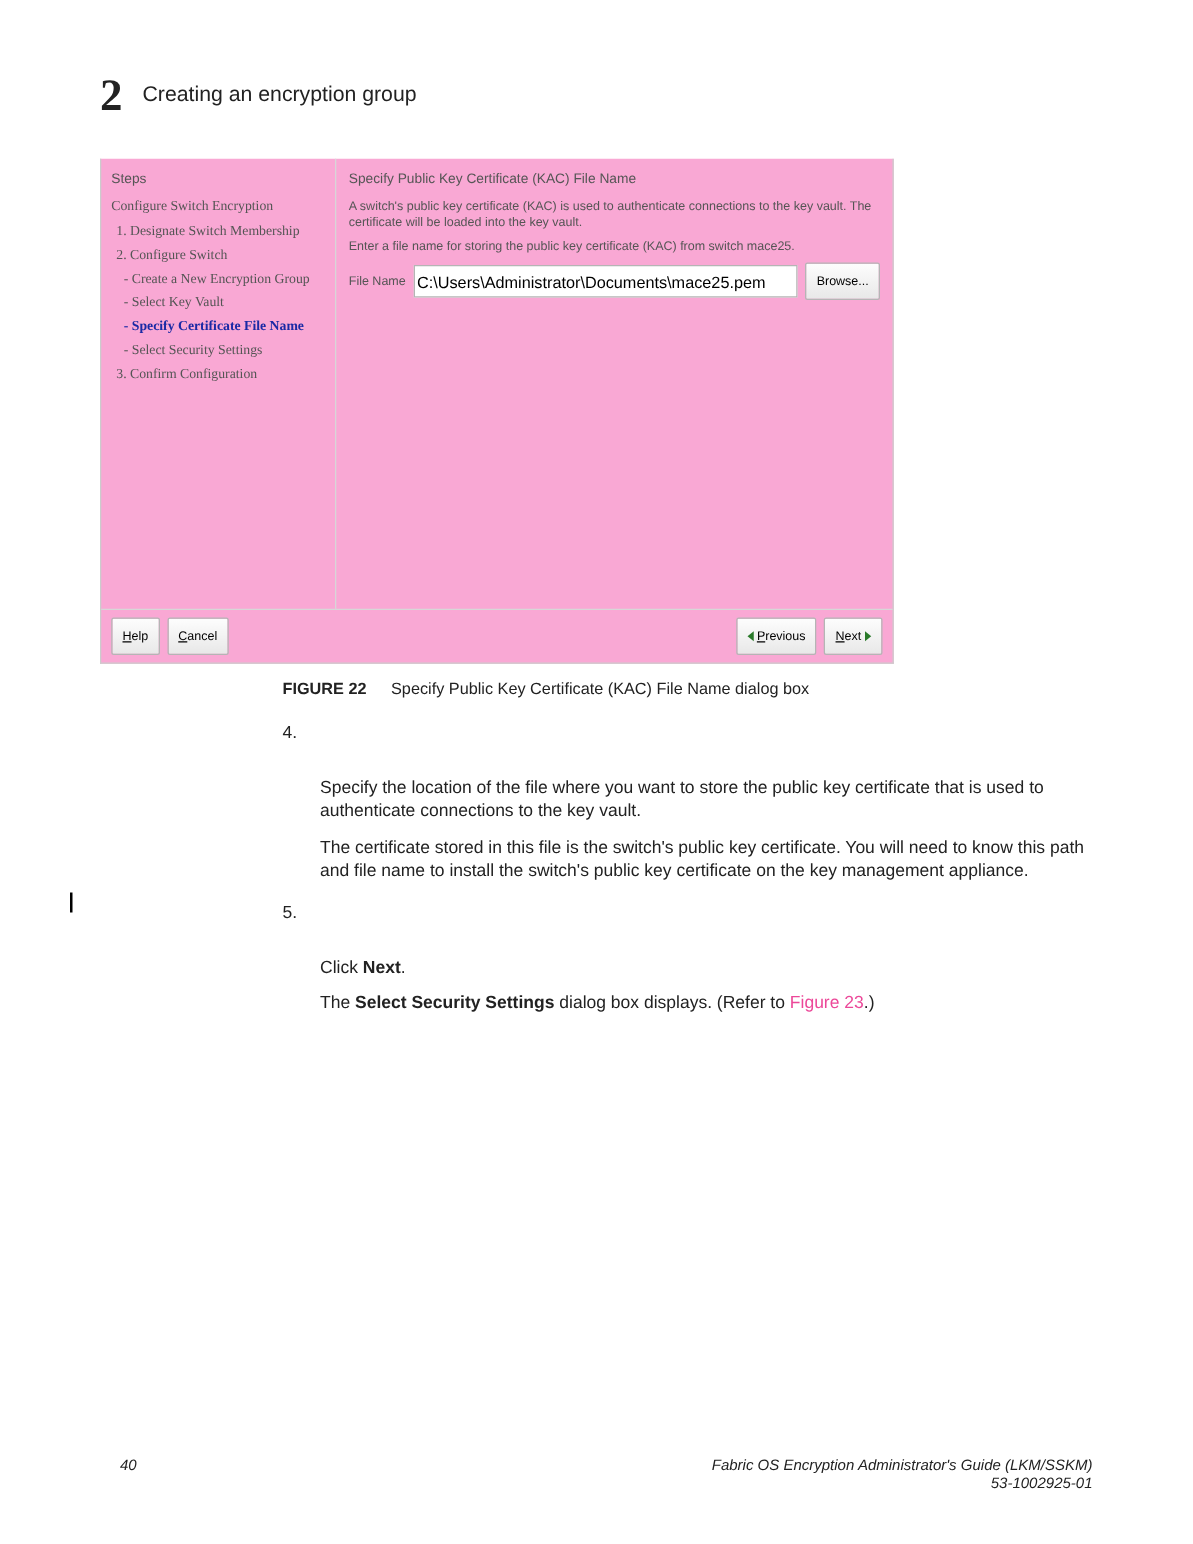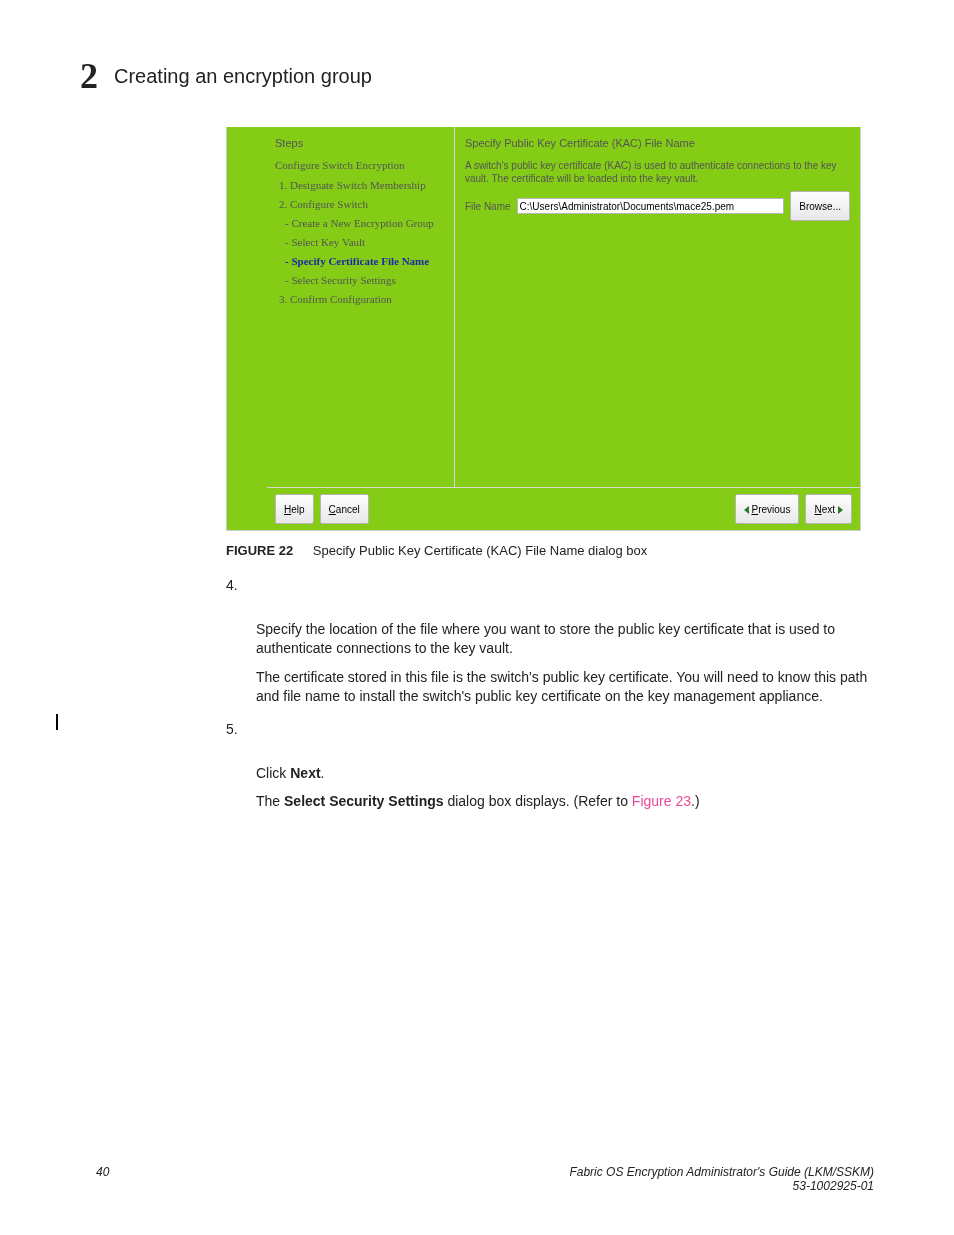--- a/index.html
+++ b/index.html
@@ -1,38 +1,38 @@
 <!DOCTYPE html>
 <html><head>
 <meta charset="utf-8">
 <style>
   * { box-sizing: border-box; margin: 0; padding: 0; }
   html, body { width: 954px; height: 1235px; background: #fff; font-family: Arial, Helvetica, sans-serif; color: #222; }
   .page { position: relative; width: 954px; height: 1235px; padding: 55px 80px 40px 80px; }
 
   .chapnum { font-family: Georgia, "Times New Roman", serif; font-size: 36px; font-weight: 700; display: inline-block; vertical-align: middle; margin-right: 16px; }
-  .chaptitle { font-size: 20px; display: inline-block; vertical-align: middle; }
+  .chaptitle { font-size: 17px; display: inline-block; vertical-align: middle; }
   .header { display: flex; align-items: center; margin-bottom: 30px; }
 
   .revbar { position: absolute; left: 56px; top: 714px; width: 2px; height: 16px; background: #000; }
 
-  .dialog { width: 635px; margin-left: 146px; border: 1px solid #ccc; border-top: none; background: #84cc16; padding-left: 40px; }
+  .dialog { width: 635px; border: 1px solid #ccc; border-top: none; background: #f9a8d4; }
   .dialog-body { display: flex; min-height: 360px; }
   .steps-col { width: 188px; border-right: 1px solid #d7d7d7; padding: 10px 8px; font-family: "Times New Roman", serif; font-size: 11px; color: #555; }
   .steps-col .hdr { font-family: Arial, sans-serif; font-size: 11px; color: #555; margin-bottom: 10px; }
   .steps-col .l1 { margin: 8px 0; }
   .steps-col .l2 { margin: 7px 0 7px 4px; }
   .steps-col .l3 { margin: 7px 0 7px 10px; }
   .steps-col .current { color: #1a2aa5; font-weight: 700; }
   .right-col { flex: 1; padding: 10px 10px; font-size: 10px; color: #555; }
   .right-col .hdr { font-size: 11px; margin-bottom: 10px; }
   .right-col .para { margin: 6px 0; line-height: 1.3; }
   .filerow { display: flex; align-items: center; gap: 6px; margin-top: 6px; }
   .filerow .lbl { white-space: nowrap; }
-  .filerow input[type=text] { flex: 1; height: 16px; border: 1px solid #b5b5b5; font-size: 10px; padding: 0 2px; background: #fff; }
+  .filerow input[type=text] { flex: 1; height: 26px; border: 1px solid #b5b5b5; font-size: 13px; padding: 0 2px; background: #fff; }
   .btn { height: 30px; font-size: 10px; padding: 0 8px; background: linear-gradient(#fdfdfd,#e8e8e8); border: 1px solid #b5b5b5; border-radius: 2px; cursor: pointer; }
   .dialog-footer { display: flex; justify-content: space-between; padding: 6px 8px; border-top: 1px solid #d7d7d7; }
   .dialog-footer .left, .dialog-footer .right { display: flex; gap: 6px; }
   .tri-left { display:inline-block; width:0; height:0; border-top:4px solid transparent; border-bottom:4px solid transparent; border-right:5px solid #2a7a2a; vertical-align:middle; margin-right:3px; }
   .tri-right { display:inline-block; width:0; height:0; border-top:4px solid transparent; border-bottom:4px solid transparent; border-left:5px solid #2a7a2a; vertical-align:middle; margin-left:3px; }
   .underline-letter { text-decoration: underline; }
 
   .caption { margin: 12px 0 18px 146px; font-size: 13px; }
   .caption .b { font-weight: 700; margin-right: 16px; }
 
@@ -68,20 +68,21 @@
         <div class="l2">2. Configure Switch</div>
         <div class="l3">- Create a New Encryption Group</div>
         <div class="l3">- Select Key Vault</div>
         <div class="l3 current">- Specify Certificate File Name</div>
         <div class="l3">- Select Security Settings</div>
         <div class="l2">3. Confirm Configuration</div>
       </div>
       <div class="right-col">
         <div class="hdr">Specify Public Key Certificate (KAC) File Name</div>
         <div class="para">A switch's public key certificate (KAC) is used to authenticate connections to the key vault. The certificate will be loaded into the key vault.</div>
+        <div class="para">Enter a file name for storing the public key certificate (KAC) from switch mace25.</div>
         <div class="filerow">
           <span class="lbl">File Name</span>
           <input type="text" value="C:\Users\Administrator\Documents\mace25.pem" style="">
           <button class="btn">Browse...</button>
         </div>
       </div>
     </div>
     <div class="dialog-footer">
       <div class="left">
         <button class="btn"><span class="underline-letter">H</span><span>elp</span></button>

